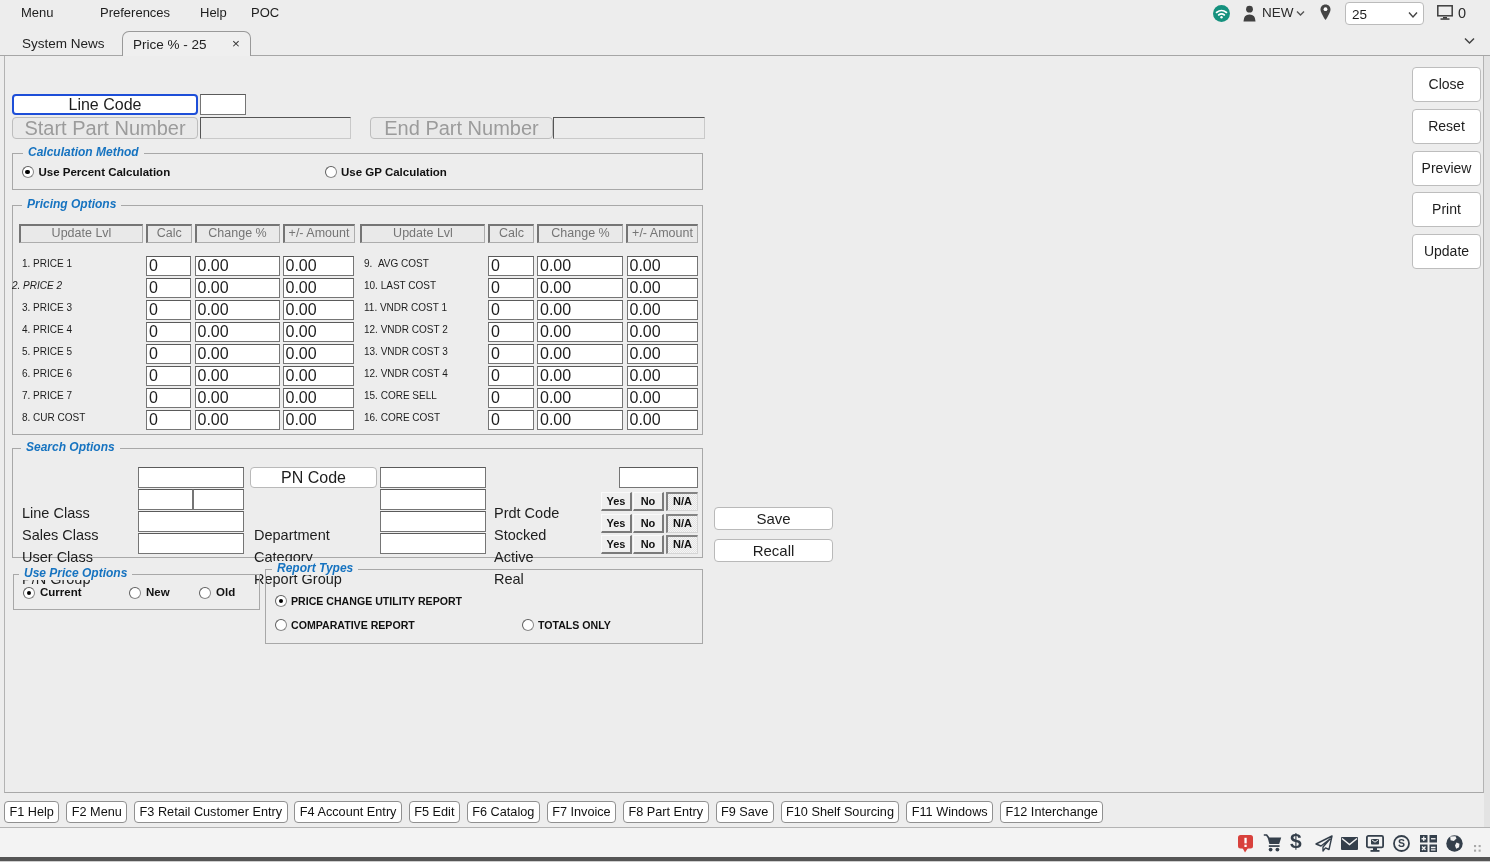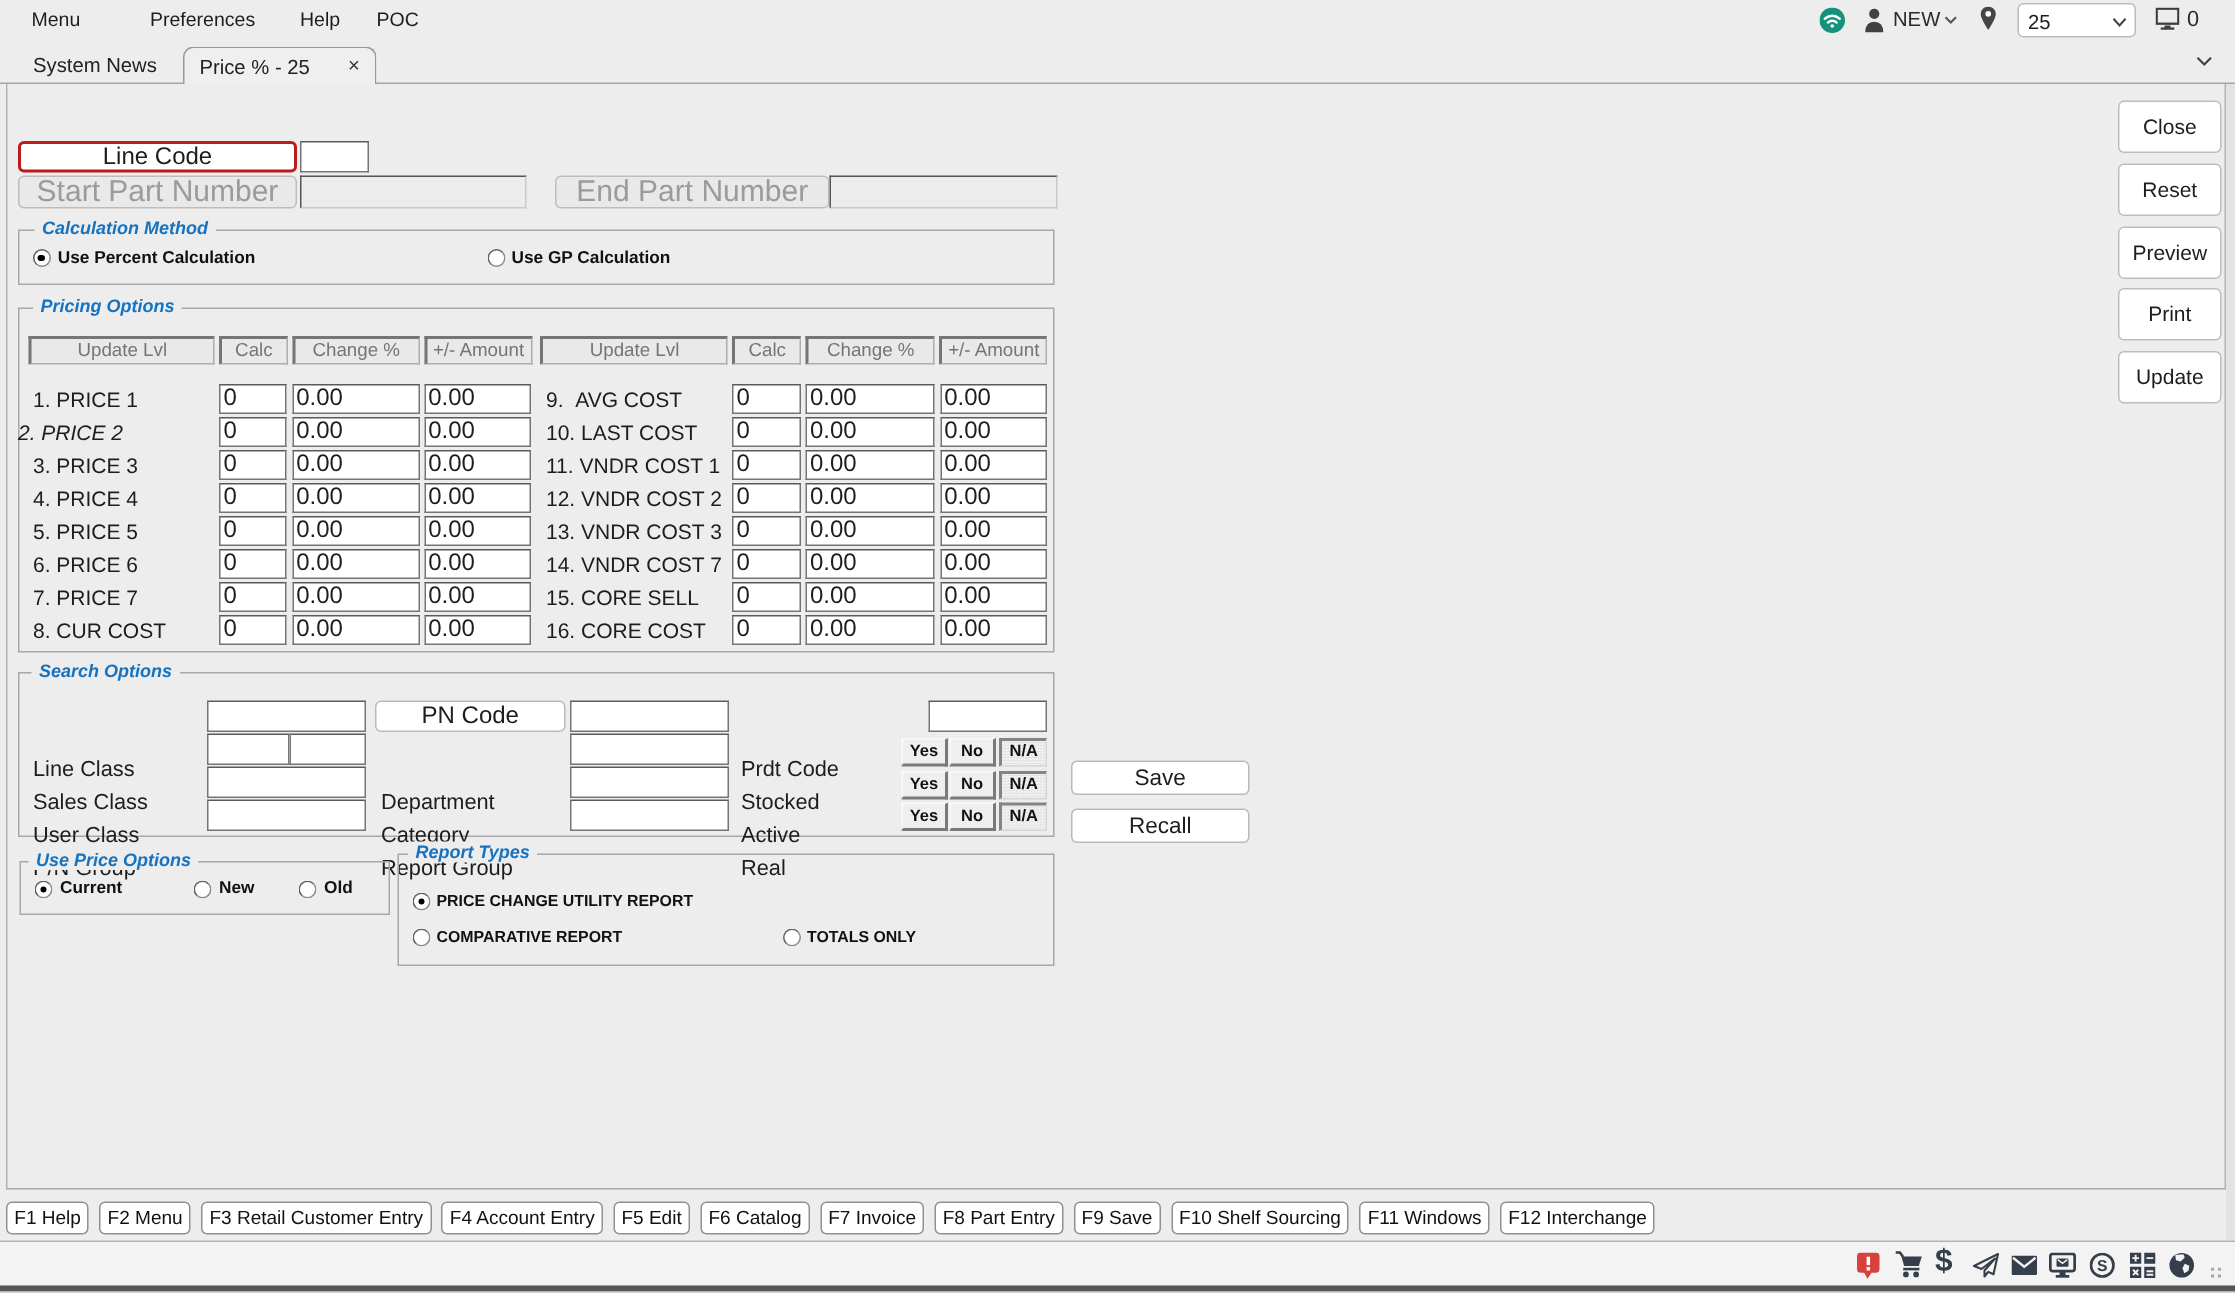--- a/index.html
+++ b/index.html
@@ -24,41 +24,41 @@
 #main { position:absolute; left:4px; top:56px; width:1480px; height:737px; background:#ededed;
   border-left:1px solid #b3b3b3; border-right:1px solid #b3b3b3; border-bottom:1px solid #a8a8a8; }
 #rstrip { position:absolute; left:1484px; top:56px; width:6px; height:774px; background:#e3e3e3; }
 
 
 .group { position:absolute; border:1px solid #a8a8a8; }
 .glabel { position:absolute; top:-9px; left:10px; background:#ededed; padding:0 5px;
   color:#1673c0; font-size:12px; font-weight:bold; font-style:italic; white-space:nowrap; }
 
 
-.btnblue { position:absolute; background:#fff; border:2px solid #b91c1c; border-radius:4px;
+.btnblue { position:absolute; background:#fff; border:2px solid #1d4ed8; border-radius:4px;
   text-align:center; font-size:16px; color:#1d1d1d; }
 .btndis { position:absolute; background:#e9e9e9; border:1px solid #bdbdbd; border-radius:4px;
   text-align:center; font-size:20px; color:#9b9b9b; }
 .btnw { position:absolute; background:#fff; border:1px solid #b9b9b9; border-radius:4px;
   text-align:center; color:#1d1d1d; }
 
 
 .inp { position:absolute; background:#fff;
   border:1px solid #757575; border-top-color:#5a5a5a;
   font-size:16px; color:#1d1d1d; padding-left:2px; line-height:18px; }
 .inpdis { position:absolute; background:#ececec;
   border-top:1px solid #555; border-left:1px solid #555;
   border-bottom:1px solid #c9c9c9; border-right:1px solid #c9c9c9; }
 
 
 .hdr { position:absolute; height:19px; background:#e9e9e9;
   border-top:2px solid #757575; border-left:2px solid #757575;
   border-bottom:1px solid #adadad; border-right:1px solid #adadad;
   color:#757575; font-size:12.5px; text-align:center; line-height:15px; white-space:nowrap; overflow:hidden; }
-.plabel { position:absolute; font-size:14px; color:#1d1d1d; }
+.plabel { position:absolute; font-size:10px; color:#1d1d1d; }
 .slabel { position:absolute; font-size:14.5px; color:#1d1d1d;margin-top:36px; }
 
 
 .radio { position:absolute; width:12px; height:12px; border-radius:50%;
   background:#fff; border:1px solid #6f6f6f; }
 .radio.sel::after { content:""; position:absolute; left:2.8px; top:2.8px; width:4.4px; height:4.4px; border-radius:50%; background:#000; }
 .radio { border-color:#8a8a8a; border-top-color:#5f5f5f; border-left-color:#5f5f5f; }
 .rlabel { position:absolute; font-size:11.5px; font-weight:bold; color:#111; }
 
 
@@ -208,21 +208,21 @@
   <div class="inp" style="left:194.5px; top:344px; width:85px; height:20px;">0.00</div>
   <div class="inp" style="left:282.5px; top:344px; width:71px; height:20px;">0.00</div>
   <span class="plabel" style="left:364px; top:346px;">13. VNDR COST 3</span>
   <div class="inp" style="left:488px; top:344px; width:46px; height:20px;">0</div>
   <div class="inp" style="left:537px; top:344px; width:86px; height:20px;">0.00</div>
   <div class="inp" style="left:626.5px; top:344px; width:71.5px; height:20px;">0.00</div>
   <span class="plabel" style="left:22px; top:368px;">6. PRICE 6</span>
   <div class="inp" style="left:146px; top:366px; width:45px; height:20px;">0</div>
   <div class="inp" style="left:194.5px; top:366px; width:85px; height:20px;">0.00</div>
   <div class="inp" style="left:282.5px; top:366px; width:71px; height:20px;">0.00</div>
-  <span class="plabel" style="left:364px; top:368px;">14. VNDR COST 7</span>
+  <span class="plabel" style="left:364px; top:368px;">12. VNDR COST 4</span>
   <div class="inp" style="left:488px; top:366px; width:46px; height:20px;">0</div>
   <div class="inp" style="left:537px; top:366px; width:86px; height:20px;">0.00</div>
   <div class="inp" style="left:626.5px; top:366px; width:71.5px; height:20px;">0.00</div>
   <span class="plabel" style="left:22px; top:390px;">7. PRICE 7</span>
   <div class="inp" style="left:146px; top:388px; width:45px; height:20px;">0</div>
   <div class="inp" style="left:194.5px; top:388px; width:85px; height:20px;">0.00</div>
   <div class="inp" style="left:282.5px; top:388px; width:71px; height:20px;">0.00</div>
   <span class="plabel" style="left:364px; top:390px;">15. CORE SELL</span>
   <div class="inp" style="left:488px; top:388px; width:46px; height:20px;">0</div>
   <div class="inp" style="left:537px; top:388px; width:86px; height:20px;">0.00</div>

